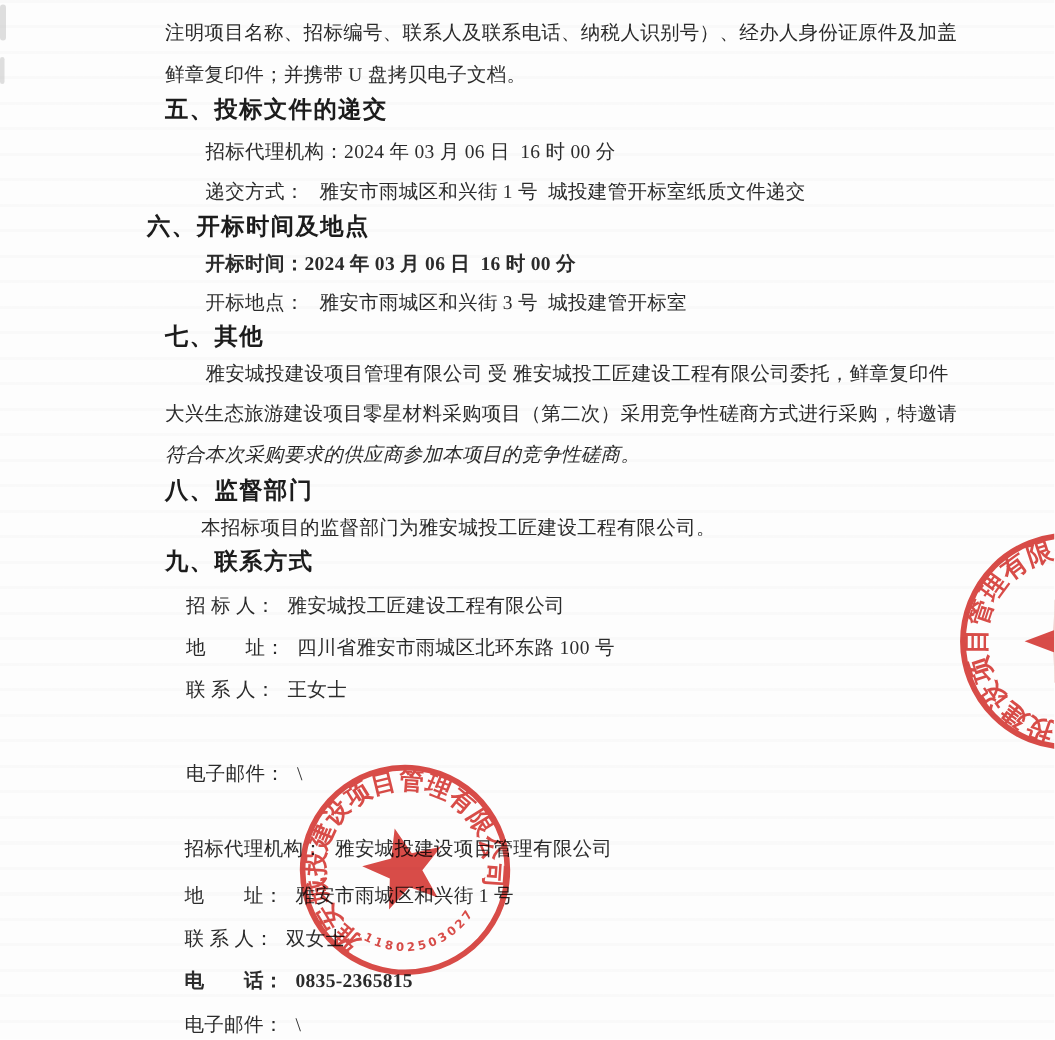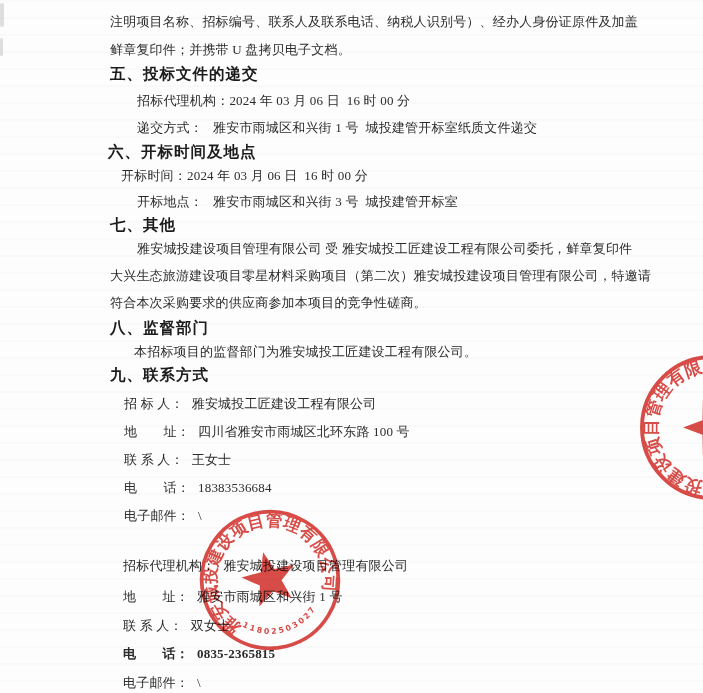--- a/index.html
+++ b/index.html
@@ -59,38 +59,37 @@
   <div class="scan-mark" style="left:0;top:3px;width:4px;height:24px;"></div>
   <div class="scan-mark" style="left:0;top:38px;width:3px;height:18px;"></div>
 
   <div class="ln" style="top:13px;left:110px;">注明项目名称、招标编号、联系人及联系电话、纳税人识别号）、经办人身份证原件及加盖</div>
   <div class="ln" style="top:41px;left:110px;">鲜章复印件；并携带 U 盘拷贝电子文档。</div>
 
   <div class="ln h" style="top:64px;left:110px;font-family:Liberation Serif, serif;">五、投标文件的递交</div>
   <div class="ln" style="top:92px;left:137px;"><span class="lbl">招标代理机构：</span><span>2024 年 03 月 06 日  16 时 00 分</span></div>
   <div class="ln" style="top:119px;left:137px;"><span class="lbl">递交方式：</span><span class="g">雅安市雨城区和兴街 1 号  城投建管开标室纸质文件递交</span></div>
 
-  <div class="ln h" style="top:142px;left:108px;">六、开标时间及地点</div>
-  <div class="ln" style="top:167px;left:121px;"><span class="lbl">开标时间：</span><span>2024 年 03 月 06 日  16 时 00 分</span></div>
+  <div class="ln h" style="top:142px;left:98px;">六、开标时间及地点</div>
+  <div class="ln" style="top:167px;left:137px;font-weight:bold;"><span class="lbl">开标时间：</span><span>2024 年 03 月 06 日  16 时 00 分</span></div>
   <div class="ln" style="top:193px;left:137px;"><span class="lbl">开标地点：</span><span class="g">雅安市雨城区和兴街 3 号  城投建管开标室</span></div>
 
   <div class="ln h" style="top:215px;left:110px;">七、其他</div>
   <div class="ln" style="top:240px;left:137px;">雅安城投建设项目管理有限公司 受 雅安城投工匠建设工程有限公司委托，鲜章复印件</div>
-  <div class="ln" style="top:267px;left:110px;">大兴生态旅游建设项目零星材料采购项目（第二次）雅安城投建设项目管理有限公司，特邀请</div>
-  <div class="ln" style="top:294px;left:110px;">符合本次采购要求的供应商参加本项目的竞争性磋商。</div>
+  <div class="ln" style="top:267px;left:110px;">大兴生态旅游建设项目零星材料采购项目（第二次）采用竞争性磋商方式进行采购，特邀请</div>
+  <div class="ln" style="top:294px;left:110px;font-style:italic;">符合本次采购要求的供应商参加本项目的竞争性磋商。</div>
 
   <div class="ln h" style="top:318px;left:110px;">八、监督部门</div>
   <div class="ln" style="top:343px;left:134px;">本招标项目的监督部门为雅安城投工匠建设工程有限公司。</div>
 
   <div class="ln h" style="top:365px;left:110px;">九、联系方式</div>
 
   <div class="ln" style="top:395px;left:124px;"><span class="lbl">招 标 人：</span><span class="val">雅安城投工匠建设工程有限公司</span></div>
   <div class="ln" style="top:423px;left:124px;"><span class="lbl">地　　址：</span><span class="val">四川省雅安市雨城区北环东路 100 号</span></div>
   <div class="ln" style="top:451px;left:124px;"><span class="lbl">联 系 人：</span><span class="val">王女士</span></div>
-  <div class="ln" style="top:479px;left:124px;"><span class="lbl">电　　话：</span><span class="val">18383536684</span></div>
   <div class="ln" style="top:507px;left:124px;"><span class="lbl">电子邮件：</span><span class="val">\</span></div>
 
   <div class="ln" style="top:557px;left:123px;"><span class="lbl">招标代理机构：</span><span class="val">雅安城投建设项目管理有限公司</span></div>
   <div class="ln" style="top:588px;left:123px;"><span class="lbl">地　　址：</span><span class="val">雅安市雨城区和兴街 1 号</span></div>
   <div class="ln" style="top:617px;left:123px;"><span class="lbl">联 系 人：</span><span class="val">双女士</span></div>
   <div class="ln" style="top:645px;left:123px;font-weight:bold;"><span class="lbl">电　　话：</span><span class="val">0835-2365815</span></div>
   <div class="ln" style="top:674px;left:123px;"><span class="lbl">电子邮件：</span><span class="val">\</span></div>
 
   <svg class="seal seal-main" width="150" height="150" viewBox="0 0 200 200">
     <defs>

